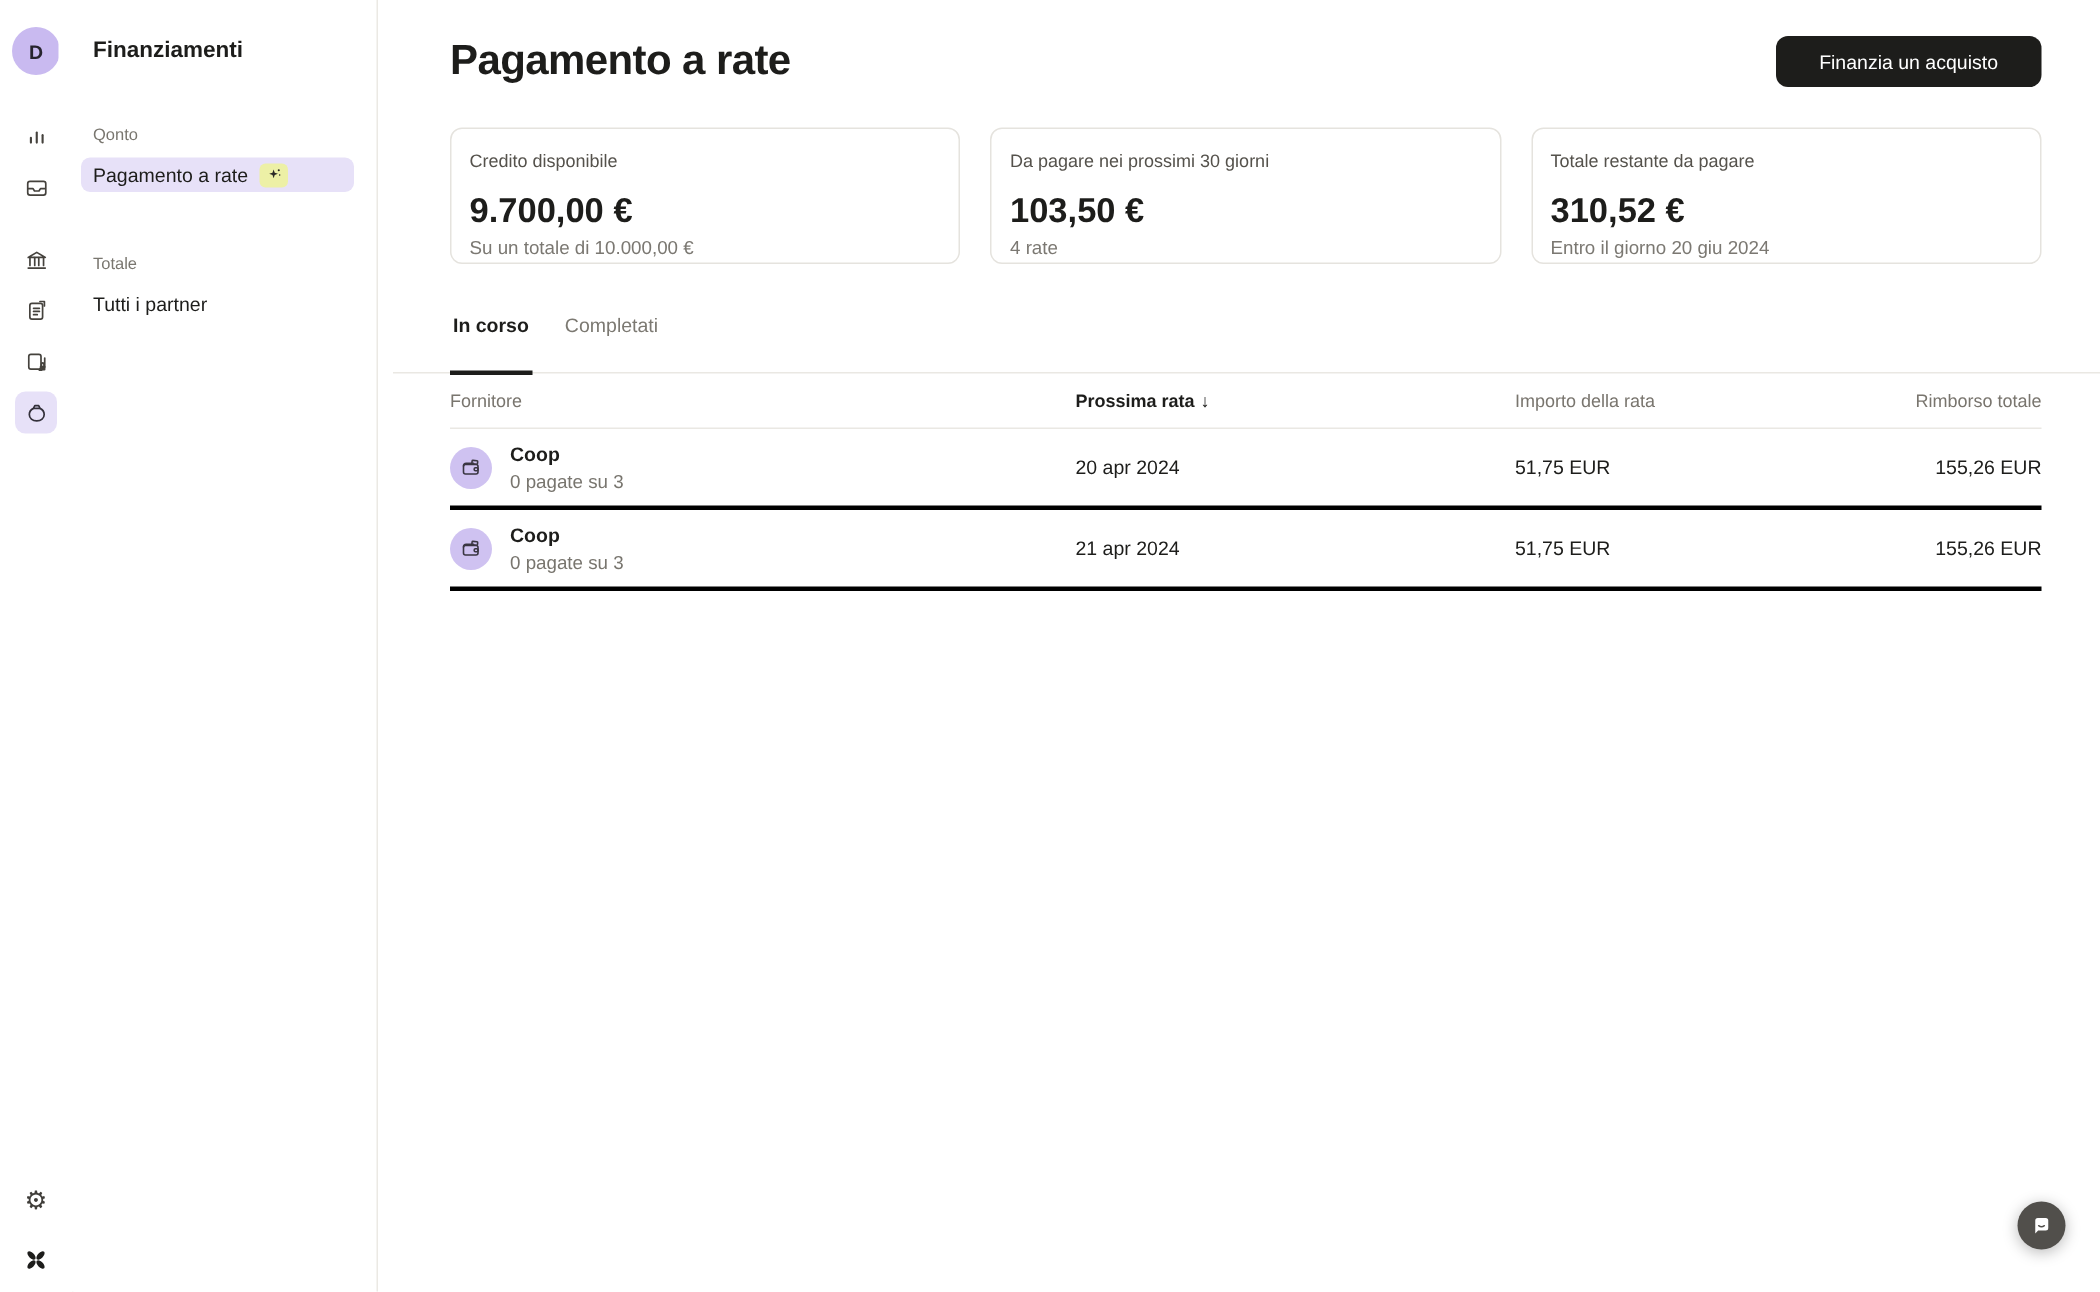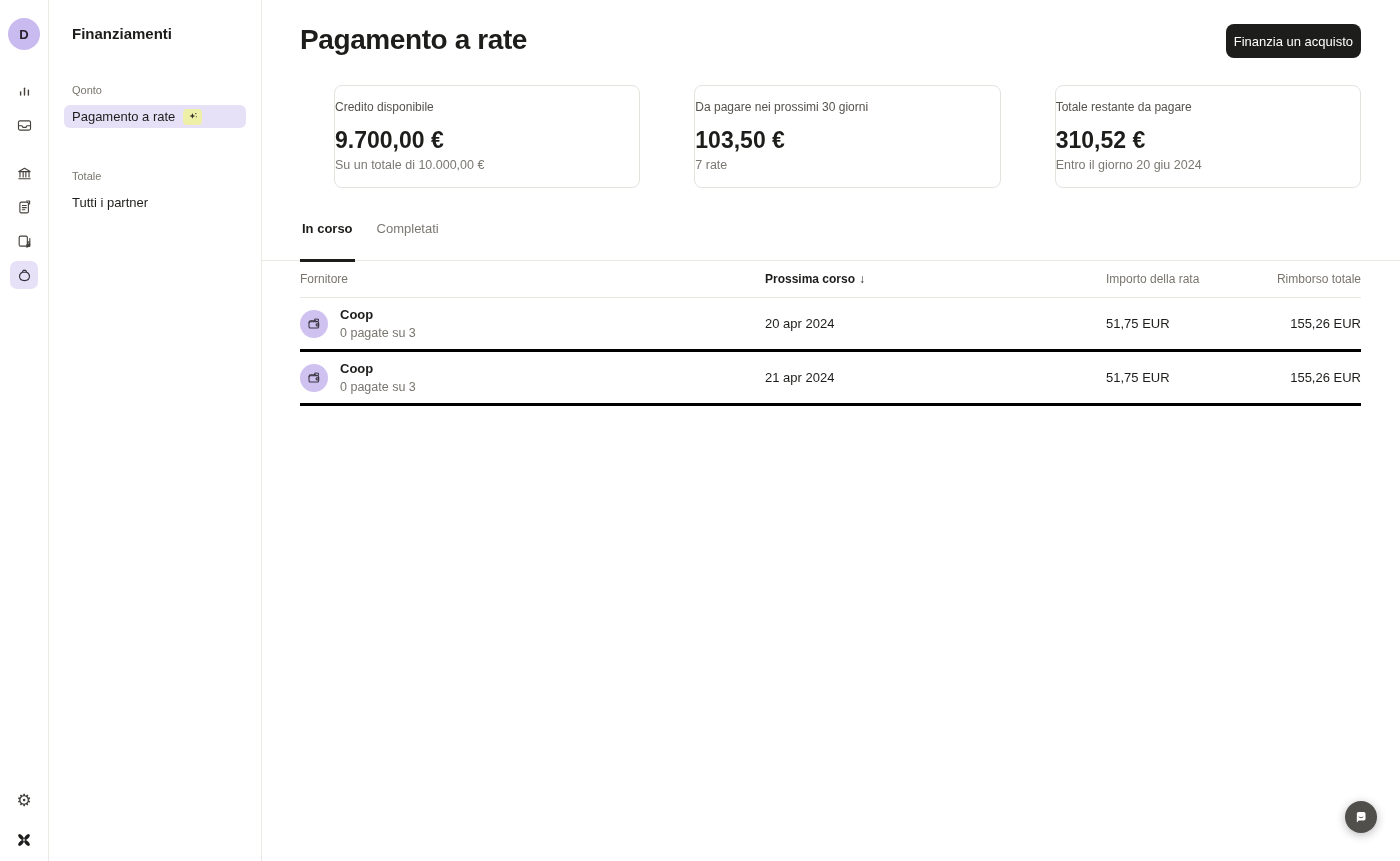--- a/index.html
+++ b/index.html
@@ -17,53 +17,53 @@
     border-radius:7px; cursor:pointer; color:#45423d; }
   .rail-btn + .rail-btn { margin-top:6px; }
   .rail-btn.gap-above { margin-top:20px; }
   .rail-btn.active { background:#e7e1f8; color:#33303a; }
   .rail-foot { margin-top:auto; display:flex; flex-direction:column; align-items:center; }
   .gear-glyph { font-size:17px; line-height:16px; color:#403e3a; }
   .rail-foot .rail-btn { margin-bottom:6px; }
   .logo-x { margin:10px 0 12px; }
 
   
-  .sidebar { position:absolute; left:49px; top:0; width:213px; height:861px;
+  .sidebar { position:absolute; left:39px; top:0; width:213px; height:861px;
     border-right:1px solid #ebe9e4; padding:25px 15px 0; background:#fff; }
   .sb-title { font-size:15px; font-weight:700; color:#1d1d1b; padding-left:8px; }
   .sb-section { font-size:11px; color:#79766f; padding-left:8px; margin-top:42px; }
   .sb-item { margin-top:9px; height:23px; border-radius:6px; display:flex; align-items:center;
     padding:0 8px; font-size:13px; color:#1d1d1b; cursor:pointer; }
   .sb-item.active { background:#e7e1f8; }
   .sb-badge { width:19px; height:16px; margin-left:8px; border-radius:4px; background:#edf0a6;
     display:flex; align-items:center; justify-content:center; }
 
   
   .main { position:absolute; left:262px; top:0; width:1138px; height:861px; background:#fff; }
   .page-head { position:relative; padding:24px 39px 0 38px; }
   .page-title { font-size:28px; font-weight:700; letter-spacing:-0.4px; color:#1d1d1b; }
   .page-sub { margin-top:13px; font-size:13px; color:#1d1d1b; }
   .learn-link { color:#7a6ce0; text-decoration:underline; cursor:pointer; margin-left:4px; }
-  .cta { position:absolute; right:39px; top:24px; height:34px; padding:0 8px;
+  .cta { position:absolute; right:39px; top:24px; height:34px; padding:0 29px;
     background:#1d1d1b; color:#fff; font-size:13px; font-family:inherit;
     border:none; border-radius:8px; cursor:pointer; }
 
   .cards { display:flex; gap:20px; margin:29px 39px 0 38px; }
-  .card { flex:1; height:103px; border:1px solid #e5e3de; border-radius:8px; padding:14px 0;margin-left:34px; }
+  .card { flex:1; height:91px; border:1px solid #e5e3de; border-radius:8px; padding:14px 12px; }
   .card-label { font-size:12px; color:#55524c; }
   .card-value { font-size:23px; font-weight:700; margin-top:13px; color:#1d1d1b; }
   .card-sub { font-size:12.5px; color:#7b7872; margin-top:4px; }
 
   .tabs { margin-top:24px; padding-left:38px; border-bottom:1px solid #eae8e3; display:flex; gap:20px; }
   .tab { font-size:13px; padding:9px 2px 23px; border-bottom:3px solid transparent;
     margin-bottom:-2px; cursor:pointer; color:#7c7972; }
   .tab.active { color:#1d1d1b; font-weight:700; border-bottom-color:#1d1d1b; }
 
   .table { margin:0 39px 0 38px; }
-  .tgrid { display:grid; grid-template-columns:417px 293px 1fr 1fr; align-items:center;gap:48px; }
+  .tgrid { display:grid; grid-template-columns:417px 293px 1fr 1fr; align-items:center; }
   .thead { height:37px; border-bottom:1px solid #eae8e3; }
   .th { font-size:12px; color:#79756e; }
   .th.sorted { color:#1d1d1b; font-weight:700; }
   .th.right, .td.right { text-align:right; }
   .sort-arrow { margin-left:4px; font-weight:400; }
   .trow { height:54px; border-bottom:3px solid #000000; cursor:pointer; }
   .supplier { display:flex; align-items:center; gap:12px; }
   .s-avatar { width:28px; height:28px; border-radius:50%; background:#cfc2f1;
     display:flex; align-items:center; justify-content:center; color:#3a3642; }
   .s-name { font-size:13px; font-weight:700; color:#1d1d1b; }
@@ -171,38 +171,38 @@
 
   <section class="cards">
     <div class="card">
       <div class="card-label">Credito disponibile</div>
       <div class="card-value">9.700,00 €</div>
       <div class="card-sub">Su un totale di 10.000,00 €</div>
     </div>
     <div class="card">
       <div class="card-label">Da pagare nei prossimi 30 giorni</div>
       <div class="card-value">103,50 €</div>
-      <div class="card-sub">7 rate</div>
+      <div class="card-sub">4 rate</div>
     </div>
     <div class="card">
       <div class="card-label">Totale restante da pagare</div>
       <div class="card-value">310,52 €</div>
       <div class="card-sub">Entro il giorno 20 giu 2024</div>
     </div>
   </section>
 
   <div class="tabs">
     <div class="tab active">In corso</div>
     <div class="tab">Completati</div>
   </div>
 
   <section class="table">
     <div class="tgrid thead">
       <div class="th">Fornitore</div>
-      <div class="th sorted"><span>Prossima corso</span><span class="sort-arrow">↓</span></div>
+      <div class="th sorted"><span>Prossima rata</span><span class="sort-arrow">↓</span></div>
       <div class="th">Importo della rata</div>
       <div class="th right">Rimborso totale</div>
     </div>
 
     <div class="tgrid trow">
       <div class="supplier">
         <span class="s-avatar">
           <svg width="16" height="16" viewBox="0 0 24 24" fill="none" stroke="currentColor" stroke-width="1.6" stroke-linejoin="round" stroke-linecap="round">
             <rect x="4.5" y="8.5" width="14.5" height="9.5" rx="2"></rect>
             <path d="M4.5 10c0-1.6 1.1-2.7 2.7-2.7h7.3"></path>

